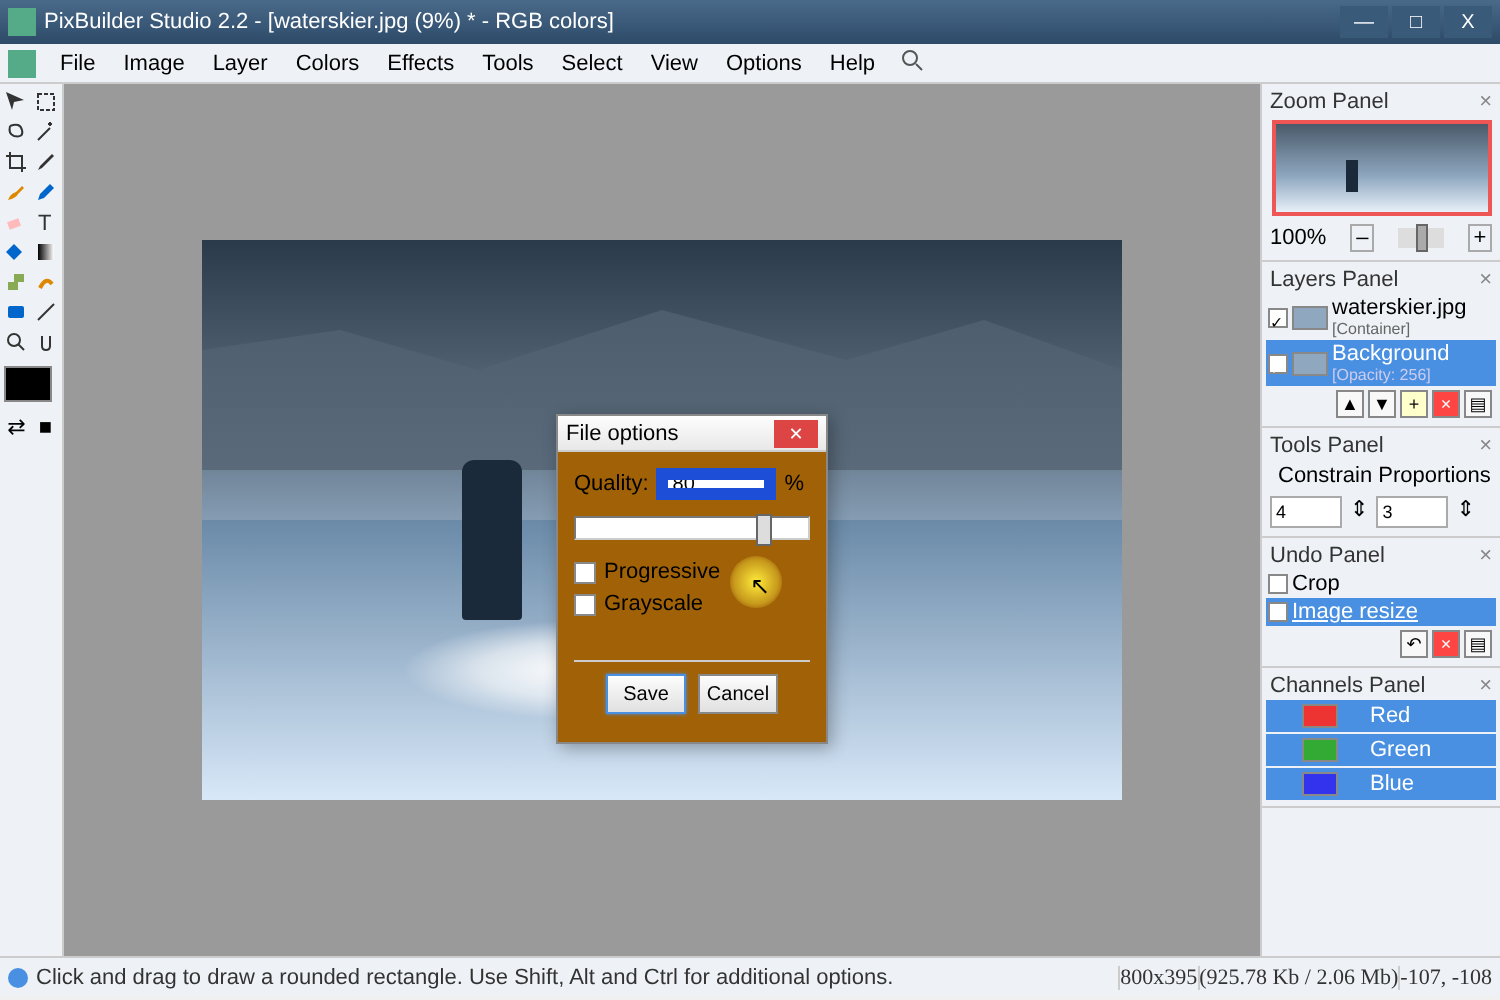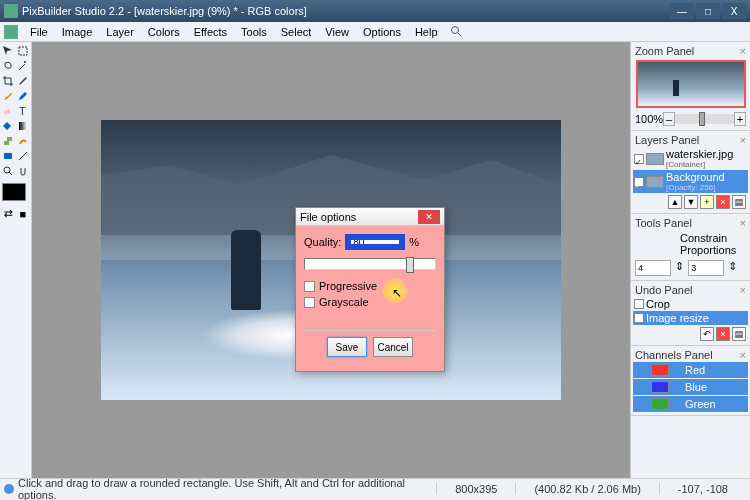--- a/index.html
+++ b/index.html
@@ -26,61 +26,61 @@
 .mountain { position: absolute; top: 15px; left: 0; right: 0; height: 100px; background: linear-gradient(#4a5a6a, #5a6a7a); clip-path: polygon(0 100%, 0 40%, 15% 30%, 30% 50%, 50% 20%, 70% 45%, 85% 25%, 100% 50%, 100% 100%); }
 .water { position: absolute; bottom: 0; left: 0; right: 0; height: 140px; background: linear-gradient(#6a8aa8, #d8e8f8); }
 .skier { position: absolute; left: 130px; top: 110px; width: 30px; height: 80px; background: #1a2a3a; border-radius: 6px 6px 2px 2px; }
 .splash { position: absolute; bottom: 40px; left: 100px; width: 180px; height: 50px; background: radial-gradient(ellipse at center, #fff 0%, rgba(255,255,255,0.6) 40%, transparent 70%); }
 .rightpanels { width: 120px; background: #eef2f6; border-left: 1px solid #ccc; display: flex; flex-direction: column; overflow: hidden; }
 .panel { border-bottom: 1px solid #ccc; padding: 2px; }
 .panel-hdr { display: flex; justify-content: space-between; font-size: 10px; padding: 1px 2px; color: #333; }
 .panel-hdr .x { cursor: pointer; color: #888; }
 .zoom-thumb { width: 110px; height: 48px; border: 2px solid #e55; background: linear-gradient(to bottom, #4a5a6a 0%, #8fa8c0 60%, #e8f0f8 100%); margin: 2px auto; position: relative; }
 .zoom-thumb .mini-skier { position: absolute; left: 35px; top: 18px; width: 6px; height: 16px; background: #1a2a3a; }
-.zoom-ctrl { display: flex; align-items: center; gap: 0; padding: 2px; font-size: 10px; }
+.zoom-ctrl { display: flex; align-items: center; gap: 12px; padding: 2px; font-size: 10px; }
 .zoom-ctrl .slider { flex: 1; height: 10px; background: #ddd; position: relative; }
 .zoom-ctrl .thumb { position: absolute; left: 40%; top: -2px; width: 6px; height: 14px; background: #aaa; border: 1px solid #666; }
 .layer-row { display: flex; align-items: center; gap: 2px; padding: 1px; font-size: 9px; }
 .layer-row.sel { background: #4a90e2; color: #fff; }
 .layer-row .cb { width: 10px; height: 10px; border: 1px solid #888; background: #fff; }
 .layer-row .cb.ck::after { content: '✓'; font-size: 8px; line-height: 8px; }
 .layer-row .thumb { width: 18px; height: 12px; background: #8fa8c0; border: 1px solid #888; }
 .layer-meta { font-size: 8px; color: #cce; }
 .layer-btns { display: flex; gap: 2px; justify-content: flex-end; padding: 2px; }
 .mini-btn { width: 14px; height: 14px; border: 1px solid #888; background: #f8f8f8; display: flex; align-items: center; justify-content: center; font-size: 9px; cursor: pointer; }
 .mini-btn.del { background: #f44; color: #fff; }
 .mini-btn.add { background: #ffc; }
-.constrain { display: flex; align-items: center; gap: 4px; padding: 2px; font-size: 9px; margin-left: 41px; }
+.constrain { display: flex; align-items: center; gap: 4px; padding: 2px; font-size: 9px; }
 .dim-row { display: flex; gap: 4px; padding: 2px; }
 .dim-row input { width: 36px; height: 16px; border: 1px solid #aaa; font-size: 9px; padding: 0 2px; }
 .undo-row { display: flex; align-items: center; gap: 2px; padding: 1px; font-size: 9px; }
-.undo-row.sel { background: #4a90e2; color: #fff; }
+.undo-row.sel { background: #4a90e2; color: #fff; text-decoration: underline; }
 .undo-row .cb { width: 10px; height: 10px; border: 1px solid #888; background: #fff; }
 .undo-btns { display: flex; gap: 2px; justify-content: flex-end; padding: 2px; }
 .chan-row { display: flex; align-items: center; gap: 16px; padding: 2px; background: #4a90e2; color: #fff; font-size: 9px; margin-bottom: 1px; }
 .chan-row .sw { width: 18px; height: 12px; border: 1px solid #888; }
-.dialog { position: absolute; left: 263px; top: 165px; width: 150px; background: #fca5a5; border: 1px solid #888; box-shadow: 2px 2px 8px rgba(0,0,0,0.3); }
+.dialog { position: absolute; left: 246px; top: 165px; width: 136px; background: #a16207; border: 1px solid #888; box-shadow: 2px 2px 8px rgba(0,0,0,0.3); }
 .dlg-title { background: linear-gradient(#fdfdfd, #e8e8e8); border-bottom: 1px solid #ccc; height: 18px; display: flex; align-items: center; padding: 0 4px; font-size: 10px; }
 .dlg-title .t { flex: 1; }
 .dlg-title .close { width: 22px; height: 14px; background: #d44; color: #fff; display: flex; align-items: center; justify-content: center; font-size: 9px; cursor: pointer; }
 .dlg-body { padding: 8px; }
 .q-row { display: flex; align-items: center; gap: 4px; font-size: 10px; }
 .q-row input { width: 60px; height: 16px; border: 6px solid #1d4ed8; font-size: 10px; padding: 0 2px; }
 .q-slider { margin: 8px 0; height: 12px; position: relative; border: 1px inset #ccc; background: #fff; }
 .q-slider .thumb { position: absolute; left: 78%; top: -2px; width: 8px; height: 16px; background: #ddd; border: 1px solid #666; }
 .opt-row { display: flex; align-items: center; gap: 4px; font-size: 10px; padding: 2px 0; }
 .opt-row .cb { width: 11px; height: 11px; border: 1px solid #888; background: #fff; }
 .cursor-hl { position: absolute; left: 86px; top: 70px; width: 26px; height: 26px; background: radial-gradient(circle, #ffeb3b 0%, rgba(255,235,59,0.4) 60%, transparent 80%); border-radius: 50%; pointer-events: none; }
 .cursor-arrow { position: absolute; left: 96px; top: 78px; font-size: 12px; pointer-events: none; }
 .dlg-btns { display: flex; justify-content: center; gap: 6px; padding: 6px; border-top: 1px solid #ccc; margin-top: 20px; }
 .dlg-btn { width: 40px; height: 20px; border: 1px solid #888; background: linear-gradient(#fdfdfd, #e0e0e0); font-size: 10px; cursor: pointer; }
 .dlg-btn.primary { border: 1px solid #4a90e2; box-shadow: 0 0 2px #4a90e2; }
 .statusbar { height: 20px; background: #eef2f6; border-top: 1px solid #ccc; display: flex; align-items: center; padding: 0 4px; font-size: 10px; color: #333; }
 .statusbar .hint { flex: 1; }
-.statusbar .cell { padding: 0 18px; border-left: 1px solid #ccc; }
+.statusbar .cell { padding: 0 0; border-left: 1px solid #ccc; font-family: Liberation Serif, serif; }
 .status-icon { width: 10px; height: 10px; background: #4a90e2; border-radius: 50%; margin-right: 4px; display: inline-block; }
 </style>
 </head>
 <body>
 
 <div class="titlebar">
   <div class="icon"></div>
   <div class="title">PixBuilder Studio 2.2 - [waterskier.jpg (9%) * - RGB colors]</div>
   <div class="winbtns">
     <div class="winbtn">—</div>
@@ -365,31 +365,31 @@
           <span>Channels Panel</span>
           <span class="x">×</span>
         </div>
       <div class="chan-row">
           <div class="cb ck"></div>
           <div class="sw" style="background:#e33"></div>
           <span>Red</span>
         </div>
       <div class="chan-row">
           <div class="cb ck"></div>
+          <div class="sw" style="background:#3a3"></div>
+          <span>Green</span>
+        </div>
+      <div class="chan-row">
+          <div class="cb ck"></div>
           <div class="sw" style="background:#33e"></div>
           <span>Blue</span>
-        </div>
-      <div class="chan-row">
-          <div class="cb ck"></div>
-          <div class="sw" style="background:#3a3"></div>
-          <span>Green</span>
         </div>
     </div>
   </div>
 </div>
 
 <div class="statusbar">
   <span class="status-icon"></span>
   <span class="hint">Click and drag to draw a rounded rectangle. Use Shift, Alt and Ctrl for additional options.</span>
   <span class="cell">800x395</span>
-  <span class="cell">(400.82 Kb / 2.06 Mb)</span>
+  <span class="cell">(925.78 Kb / 2.06 Mb)</span>
   <span class="cell">-107, -108</span>
 </div>
 
 </body></html>

